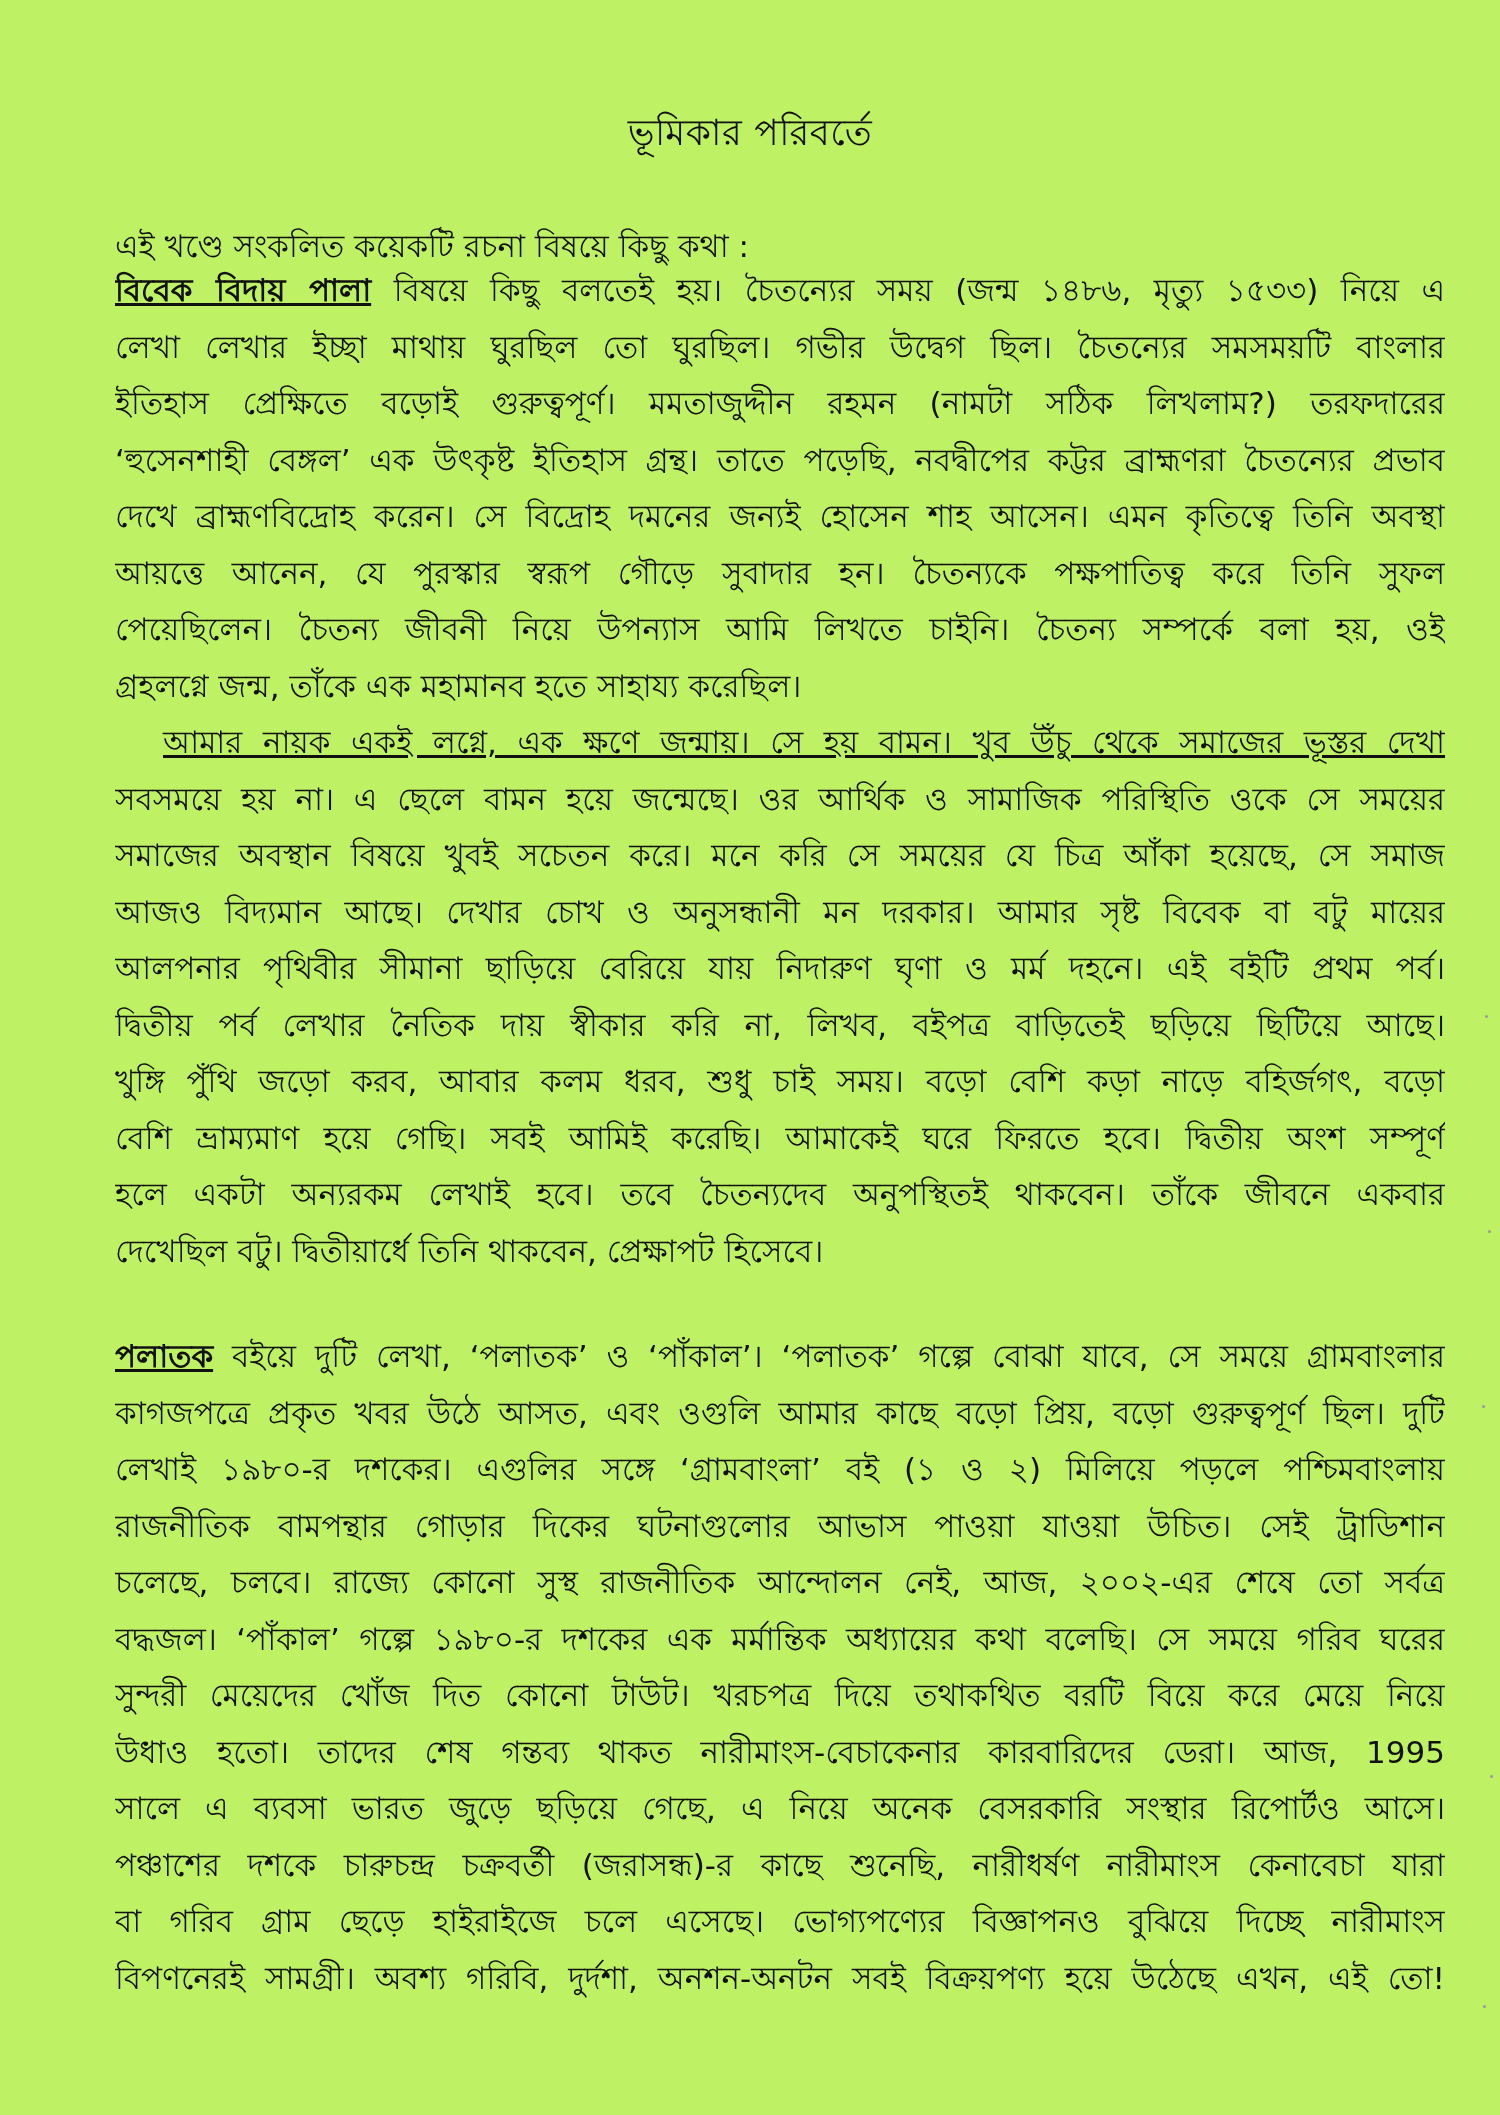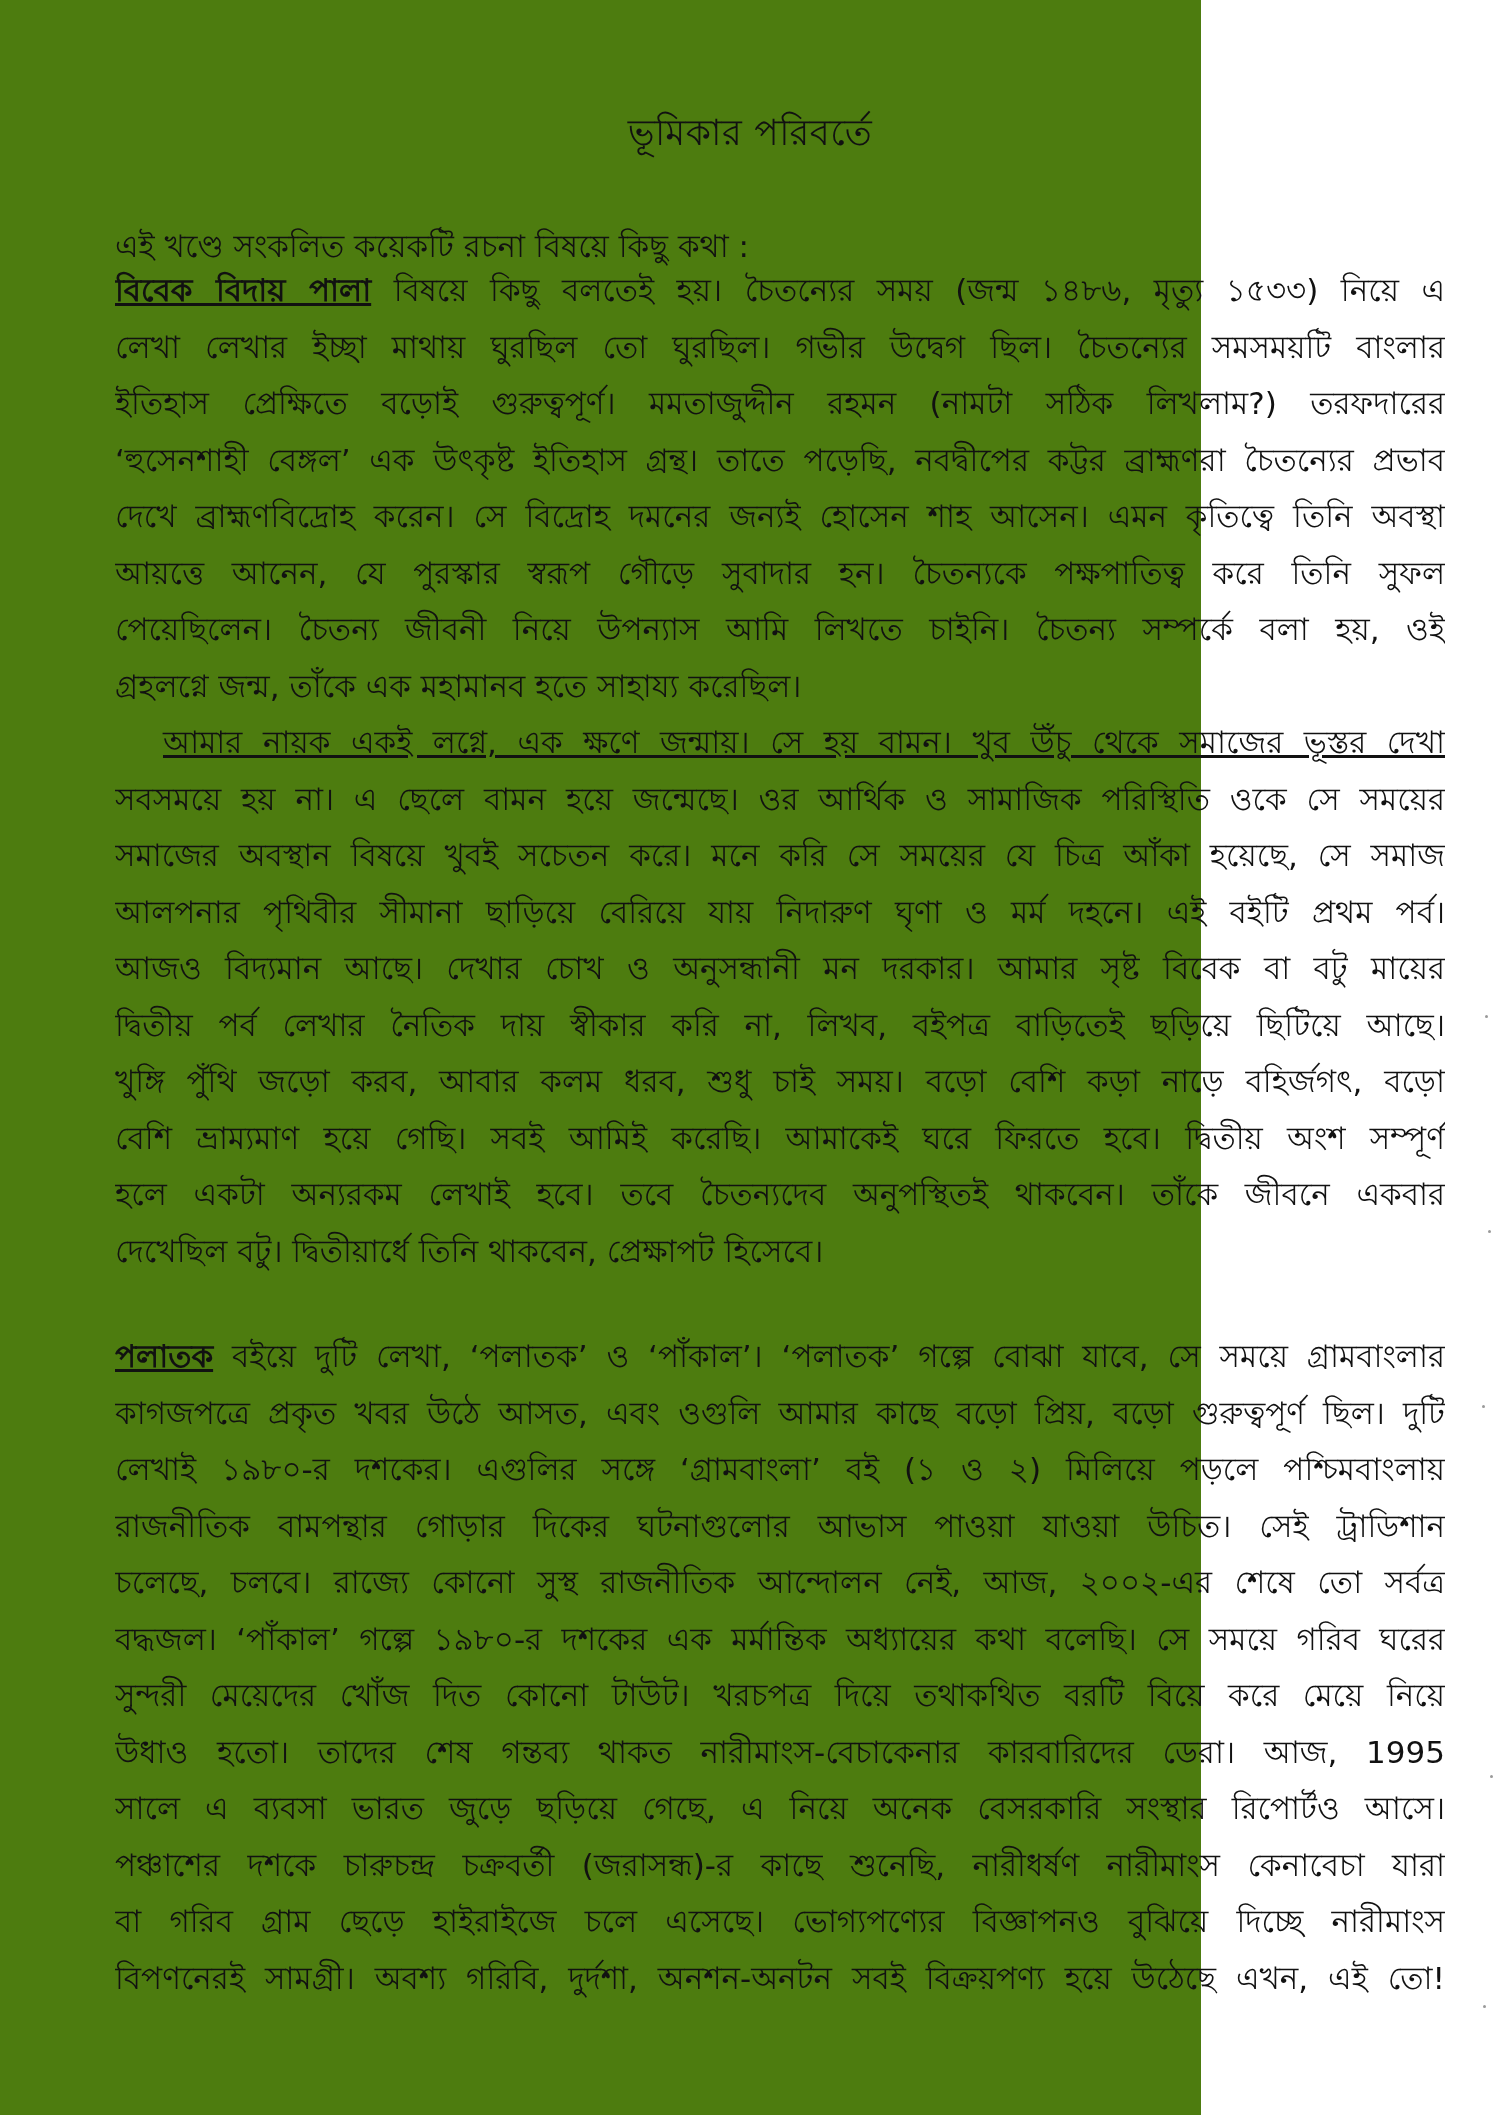--- a/index.html
+++ b/index.html
@@ -12,23 +12,23 @@
       height: 2115px;
       position: relative;
       overflow: hidden;
       font-family: "DejaVu Sans", "Liberation Sans", sans-serif;
       color: #111111;
     }
     .page {
       position: absolute;
       left: 0;
       top: 0;
-      width: 1201px;
+      width: 1500px;
       height: 2115px;
-      background: #4d7c0f;
+      background: #bef264;
     }
     .title {
       position: absolute;
       top: 108px;
       left: 0;
       width: 1500px;
       text-align: center;
       font-size: 36px;
       line-height: 50px;
       font-weight: normal;
@@ -87,22 +87,22 @@
     <span class="line">লেখা লেখার ইচ্ছা মাথায় ঘুরছিল তো ঘুরছিল। গভীর উদ্বেগ ছিল। চৈতন্যের সমসময়টি বাংলার</span>
     <span class="line">ইতিহাস প্রেক্ষিতে বড়োই গুরুত্বপূর্ণ। মমতাজুদ্দীন রহমন (নামটা সঠিক লিখলাম?) তরফদারের</span>
     <span class="line">‘হুসেনশাহী বেঙ্গল’ এক উৎকৃষ্ট ইতিহাস গ্রন্থ। তাতে পড়েছি, নবদ্বীপের কট্টর ব্রাহ্মণরা চৈতন্যের প্রভাব</span>
     <span class="line">দেখে ব্রাহ্মণবিদ্রোহ করেন। সে বিদ্রোহ দমনের জন্যই হোসেন শাহ আসেন। এমন কৃতিত্বে তিনি অবস্থা</span>
     <span class="line">আয়ত্তে আনেন, যে পুরস্কার স্বরূপ গৌড়ে সুবাদার হন। চৈতন্যকে পক্ষপাতিত্ব করে তিনি সুফল</span>
     <span class="line">পেয়েছিলেন। চৈতন্য জীবনী নিয়ে উপন্যাস আমি লিখতে চাইনি। চৈতন্য সম্পর্কে বলা হয়, ওই</span>
     <span class="line last">গ্রহলগ্নে জন্ম, তাঁকে এক মহামানব হতে সাহায্য করেছিল।</span>
     <span class="line indent">আমার নায়ক একই লগ্নে, এক ক্ষণে জন্মায়। সে হয় বামন। খুব উঁচু থেকে সমাজের ভূস্তর দেখা</span>
     <span class="line">সবসময়ে হয় না। এ ছেলে বামন হয়ে জন্মেছে। ওর আর্থিক ও সামাজিক পরিস্থিতি ওকে সে সময়ের</span>
     <span class="line">সমাজের অবস্থান বিষয়ে খুবই সচেতন করে। মনে করি সে সময়ের যে চিত্র আঁকা হয়েছে, সে সমাজ</span>
+    <span class="line">আজও বিদ্যমান আছে। দেখার চোখ ও অনুসন্ধানী মন দরকার। আমার সৃষ্ট বিবেক বা বটু মায়ের</span>
     <span class="line">আলপনার পৃথিবীর সীমানা ছাড়িয়ে বেরিয়ে যায় নিদারুণ ঘৃণা ও মর্ম দহনে। এই বইটি প্রথম পর্ব।</span>
-    <span class="line">আজও বিদ্যমান আছে। দেখার চোখ ও অনুসন্ধানী মন দরকার। আমার সৃষ্ট বিবেক বা বটু মায়ের</span>
     <span class="line">দ্বিতীয় পর্ব লেখার নৈতিক দায় স্বীকার করি না, লিখব, বইপত্র বাড়িতেই ছড়িয়ে ছিটিয়ে আছে।</span>
     <span class="line">খুঙ্গি পুঁথি জড়ো করব, আবার কলম ধরব, শুধু চাই সময়। বড়ো বেশি কড়া নাড়ে বহির্জগৎ, বড়ো</span>
     <span class="line">বেশি ভ্রাম্যমাণ হয়ে গেছি। সবই আমিই করেছি। আমাকেই ঘরে ফিরতে হবে। দ্বিতীয় অংশ সম্পূর্ণ</span>
     <span class="line">হলে একটা অন্যরকম লেখাই হবে। তবে চৈতন্যদেব অনুপস্থিতই থাকবেন। তাঁকে জীবনে একবার</span>
     <span class="line last">দেখেছিল বটু। দ্বিতীয়ার্ধে তিনি থাকবেন, প্রেক্ষাপট হিসেবে।</span>
   </div>
 
   <div class="body-block" id="section2-block">
     <span class="line"><span class="bold">পলাতক</span><span> বইয়ে দুটি লেখা, ‘পলাতক’ ও ‘পাঁকাল’। ‘পলাতক’ গল্পে বোঝা যাবে, সে সময়ে গ্রামবাংলার</span></span>
     <span class="line">কাগজপত্রে প্রকৃত খবর উঠে আসত, এবং ওগুলি আমার কাছে বড়ো প্রিয়, বড়ো গুরুত্বপূর্ণ ছিল। দুটি</span>

